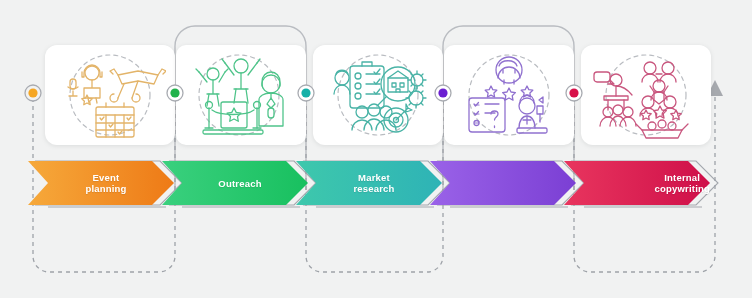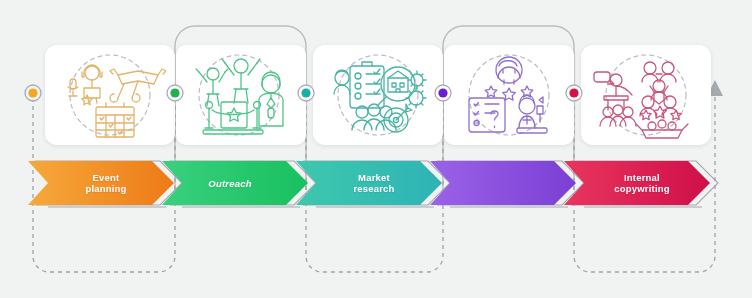--- a/index.html
+++ b/index.html
@@ -317,25 +317,25 @@
       <line x1="316" y1="207" x2="434" y2="207"></line>
       <line x1="450" y1="207" x2="568" y2="207"></line>
       <line x1="584" y1="207" x2="702" y2="207"></line>
     </g>
   </svg>
 
   <div class="arrow" style="left:28px;top:162px;width:146px;">
     <span class="label">Event
 planning</span>
   </div>
-  <div class="arrow" style="left:152px;top:162px;width:146px;font-style:italic;">
+  <div class="arrow" style="left:162px;top:162px;width:146px;">
     <span class="label">Outreach</span>
   </div>
   <div class="arrow" style="left:296px;top:162px;width:146px;">
     <span class="label">Market
 research</span>
   </div>
-  <div class="arrow" style="left:564px;top:162px;width:146px;">
+  <div class="arrow" style="left:564px;top:162px;width:146px;justify-content:flex-end;">
     <span class="label">Internal
 copywriting</span>
   </div>
 
 </div>
 
 </body></html>

